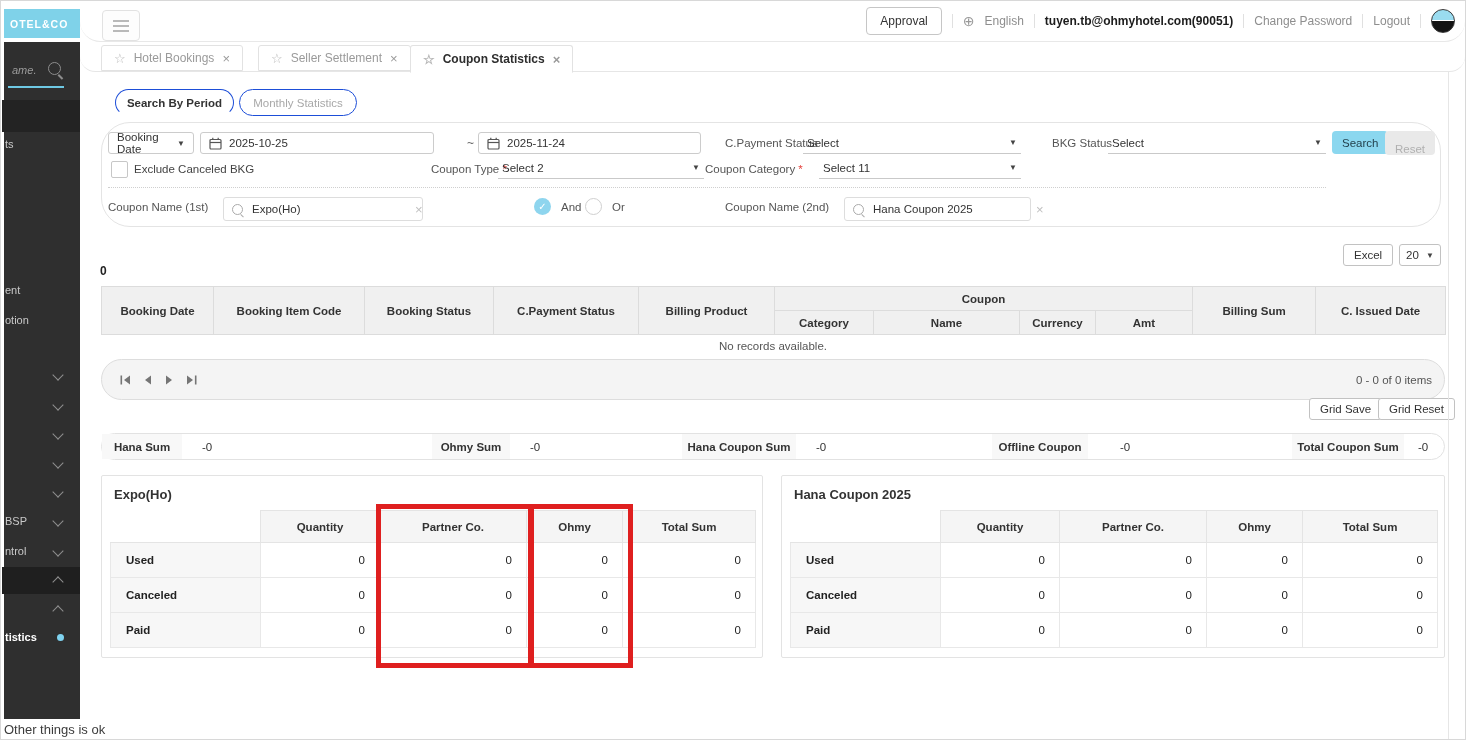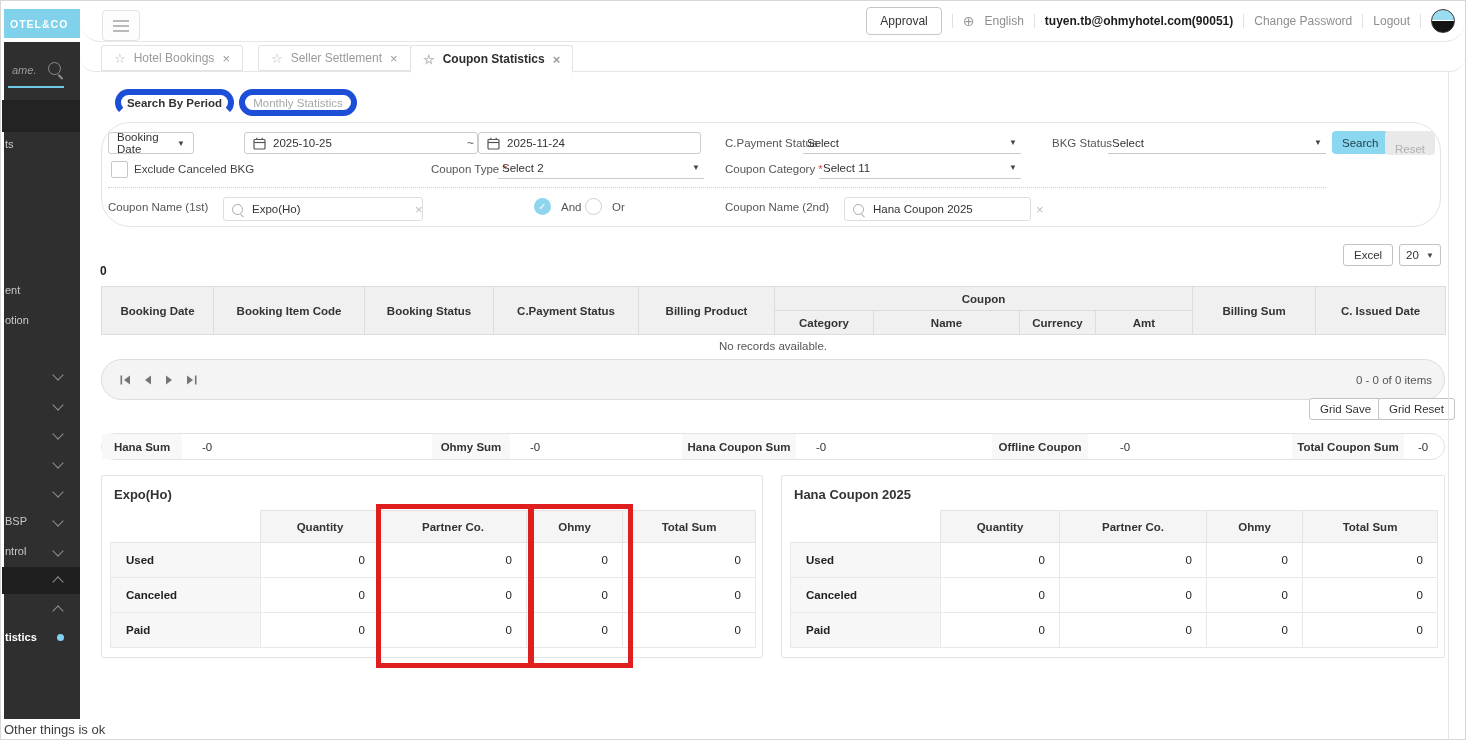--- a/index.html
+++ b/index.html
@@ -38,21 +38,21 @@
   .avatar{width:22px;height:22px;border-radius:50%;border:1px solid #3a3a3a;background:linear-gradient(180deg,#9adcf0 0 46%,#ffffff 46% 52%,#141414 52% 100%);}
 
   
   .tabbar{left:79px;top:40px;right:0;height:30px;background:#fff;border-bottom:1px solid #e6e6e6;z-index:2;}
   .ptab{position:absolute;top:4px;height:26px;background:#fff;border:1px solid #e2e2e2;border-radius:3px 3px 0 0;display:flex;align-items:center;gap:8px;padding:0 12px;font-size:12px;color:#9a9a9a;cursor:pointer;box-sizing:border-box;}
   .ptab .star{color:#b8b8b8;font-size:13px;}
   .ptab .x{color:#9a9a9a;font-size:13px;cursor:pointer;}
   .ptab.active{height:28px;top:4px;border-bottom:1px solid #fff;color:#2d2d2d;font-weight:bold;z-index:3;}
 
   
-  .vtab{position:absolute;height:27px;border:6px solid #1d4ed8;background:#fff;display:flex;align-items:center;justify-content:center;font-size:11.5px;color:#a8a8a8;cursor:pointer;box-sizing:border-box;}
+  .vtab{position:absolute;height:27px;border:1px solid #1d4ed8;background:#fff;display:flex;align-items:center;justify-content:center;font-size:11.5px;color:#a8a8a8;cursor:pointer;box-sizing:border-box;}
   .vtab.active{color:#333;font-weight:bold;border-bottom-color:#fff;}
 
   
   .filter-panel{left:100px;top:121px;width:1340px;height:105px;border:1px solid #e4e4e4;background:#fff;box-sizing:border-box;}
   .flabel{position:absolute;font-size:11.5px;color:#555;white-space:nowrap;}
   .req{color:#e5433e;}
   .selbox{position:absolute;height:22px;border:1px solid #ccc;border-radius:3px;background:#fff;font-size:11.5px;color:#333;display:flex;align-items:center;padding:0 8px;box-sizing:border-box;cursor:pointer;}
   .selbox .caret,.usel .caret{margin-left:auto;font-size:8px;color:#444;}
   .usel{position:absolute;height:22px;border-bottom:1px solid #c9c9c9;font-size:11.5px;color:#333;display:flex;align-items:center;padding:0 4px;box-sizing:border-box;cursor:pointer;}
   .datebox{position:absolute;height:22px;border:1px solid #ccc;border-radius:3px;background:#fff;display:flex;align-items:center;gap:7px;padding:0 8px;box-sizing:border-box;font-size:11.5px;color:#333;cursor:text;}
@@ -182,21 +182,21 @@
 
   <div class="abs vtab active" style="left:114px;top:88px;width:119px;">Search By Period</div>
   <div class="abs vtab" style="left:238px;top:88px;width:118px;">Monthly Statistics</div>
 
   <div class="abs filter-panel"></div>
 
   <div class="selbox" style="left:107px;top:131px;width:86px;">
     <span>Booking Date</span>
     <span class="caret">▼</span>
   </div>
-  <div class="datebox" style="left:199px;top:131px;width:234px;margin-left:44px;">
+  <div class="datebox" style="left:199px;top:131px;width:234px;">
     <svg width="13" height="13" viewBox="0 0 13 13">
         <rect x="1" y="2.5" width="11" height="9.5" rx="1" fill="none" stroke="#555" stroke-width="1.2"></rect>
         <line x1="1" y1="5.5" x2="12" y2="5.5" stroke="#555" stroke-width="1.2"></line>
         <line x1="3.8" y1="0.8" x2="3.8" y2="3" stroke="#555" stroke-width="1.2"></line>
         <line x1="9.2" y1="0.8" x2="9.2" y2="3" stroke="#555" stroke-width="1.2"></line>
       </svg>
     <span>2025-10-25</span>
   </div>
   <span class="tilde" style="left:466px;top:135px;">~</span>
   <div class="datebox" style="left:477px;top:131px;width:223px;">
@@ -221,21 +221,21 @@
   <button class="btn-search" style="left:1331px;top:130px;">Search</button>
   <button class="btn-reset" style="left:1384px;top:130px;">Reset</button>
 
   <span class="checkbox" style="left:110px;top:160px;"></span>
   <span class="flabel" style="left:133px;top:162px;color:#444;">Exclude Canceled BKG</span>
   <span class="flabel" style="left:430px;top:162px;"><span>Coupon Type</span> <span class="req">*</span></span>
   <div class="usel" style="left:497px;top:156px;width:206px;">
     <span>Select 2</span>
     <span class="caret">▼</span>
   </div>
-  <span class="flabel" style="left:724px;top:162px;"><span>Coupon Category</span> <span class="req">*</span></span>
+  <span class="flabel" style="left:704px;top:162px;"><span>Coupon Category</span> <span class="req">*</span></span>
   <div class="usel" style="left:818px;top:156px;width:202px;">
     <span>Select 11</span>
     <span class="caret">▼</span>
   </div>
 
   <div class="dotline" style="left:107px;top:186px;width:1218px;"></div>
 
   <span class="flabel" style="left:107px;top:200px;">Coupon Name (1st)</span>
   <div class="searchinput" style="left:222px;top:196px;width:200px;">
     <span class="insearch"></span>

